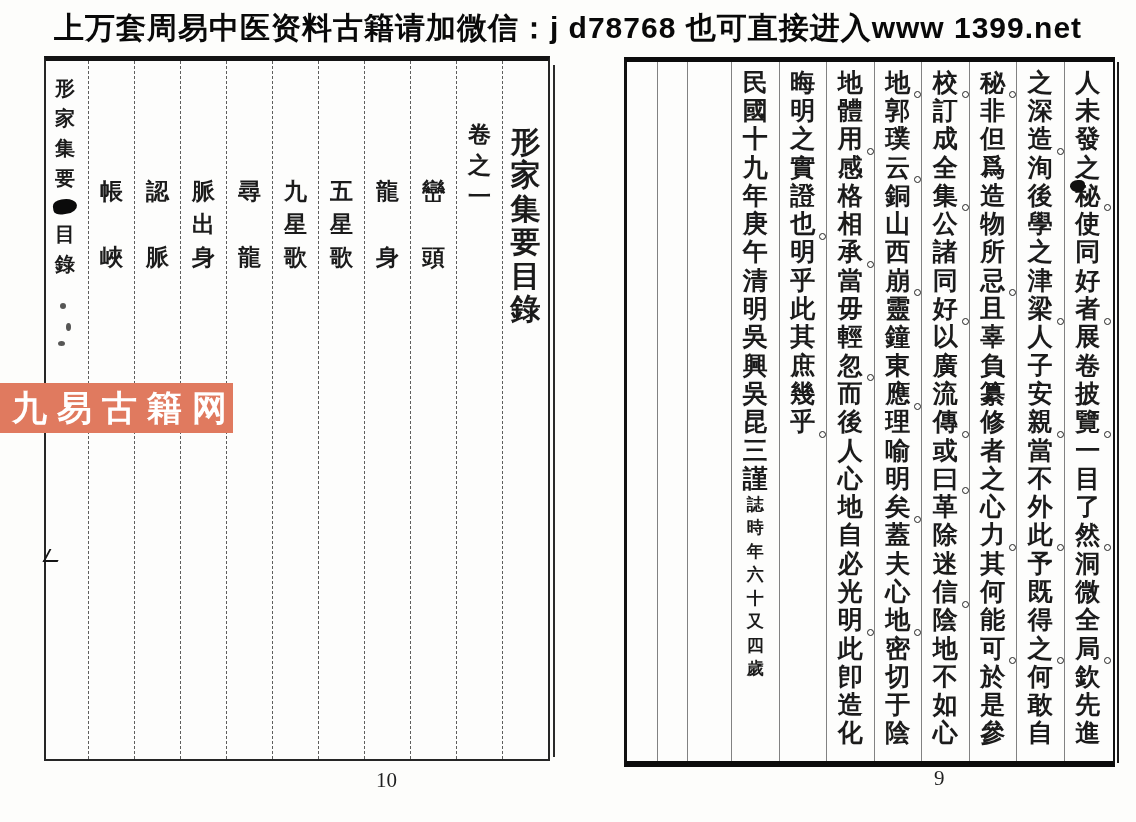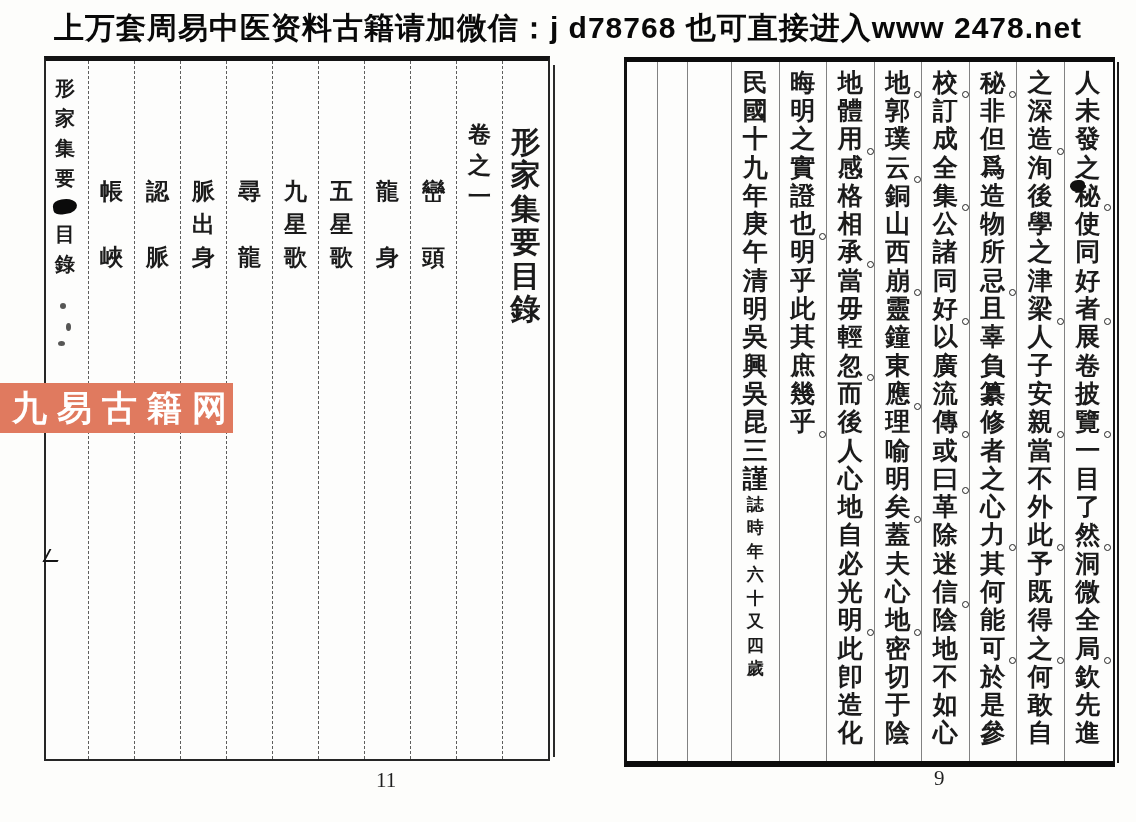--- a/index.html
+++ b/index.html
@@ -72,21 +72,21 @@
     position:absolute;font-size:21px;color:#1f1f1f;
     font-family:"Liberation Serif","DejaVu Serif",serif;
   }
   #pn-left{left:376px;top:768px;}
   #pn-right{left:934px;top:766px;}
   .rule{position:absolute;top:0;bottom:0;width:0;border-left:1px solid rgba(30,30,30,.55);}
 </style>
 </head>
 <body>
 
-<div class="header">上万套周易中医资料古籍请加微信：j d78768 也可直接进入www 2478.net</div>
+<div class="header">上万套周易中医资料古籍请加微信：j d78768 也可直接进入www 1399.net</div>
 
 <div class="book-page" id="left-page">
     <div class="vcol" style="right: 0px; width: 46px; top: 0px; bottom: 0px; border-left: 1px dashed rgba(25, 25, 25, 0.7); padding-top: 64px;">
       <div class="cell title-ch" style="height: 33.5px; font-size: 30px;">形</div>
       <div class="cell title-ch" style="height: 33.5px; font-size: 30px;">家</div>
       <div class="cell title-ch" style="height: 33.5px; font-size: 30px;">集</div>
       <div class="cell title-ch" style="height: 33.5px; font-size: 30px;">要</div>
       <div class="cell title-ch" style="height: 33.5px; font-size: 30px;">目</div>
       <div class="cell title-ch" style="height: 33.5px; font-size: 30px;">錄</div>
     </div>
@@ -349,14 +349,14 @@
     </div>
     <div class="rule" style="left: 30px;"></div>
     <div class="rule" style="left: 60px;"></div>
     <div class="ink-blot" style="right: 28px; top: 118px;"></div>
   </div>
 
 <div class="angle-mark"></div>
 
 <div class="watermark">九易古籍网</div>
 
-<div class="page-num" id="pn-left">11</div>
+<div class="page-num" id="pn-left">10</div>
 <div class="page-num" id="pn-right">9</div>
 
 </body></html>

